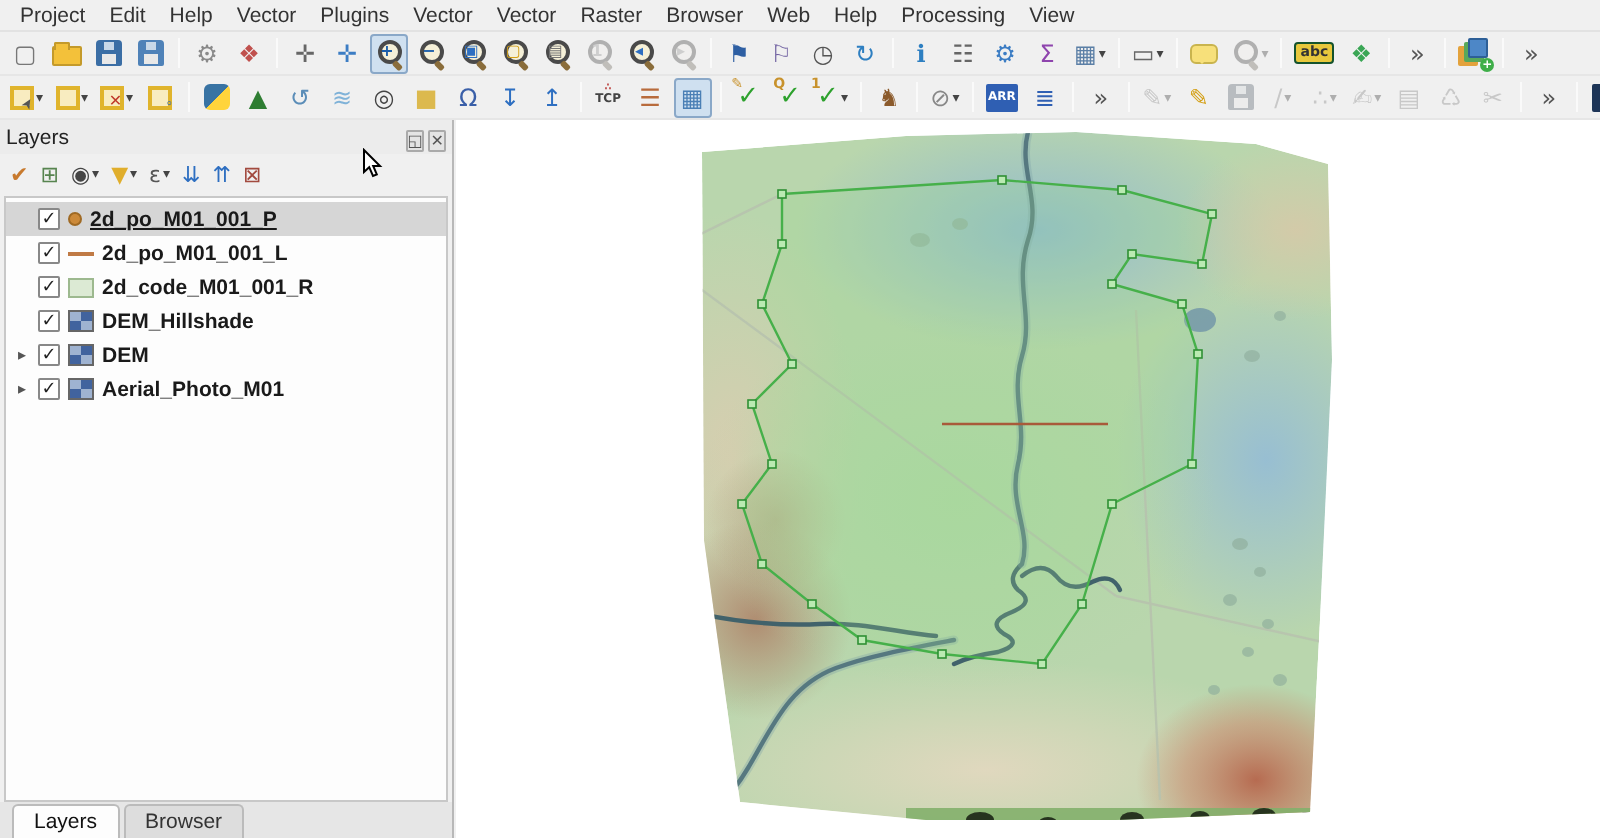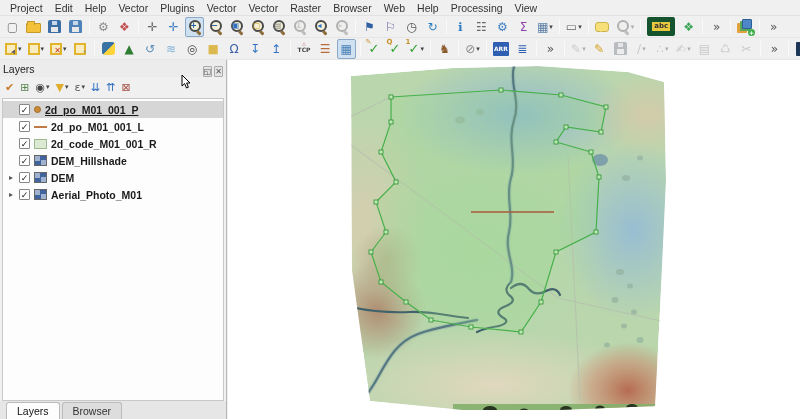--- a/index.html
+++ b/index.html
@@ -33,21 +33,21 @@
   .i-floppy2 { background:#4f82b8; }
   .i-mag { position:relative; width:14px; height:14px; }
   .i-mag::before { content:""; position:absolute; left:1px; top:0; width:8px; height:8px;
     border:2px solid #4a4a4a; border-radius:50%; background:#f5f0d8; }
   .i-mag::after { content:""; position:absolute; left:10px; top:10px; width:5px; height:2.5px;
     background:#8a6d3b; transform:rotate(45deg); transform-origin:0 0; border-radius:1px; }
   .i-mag .mag-badge { position:absolute; left:1px; top:1px; width:10px; height:10px;
     font:bold 8px/10px "DejaVu Sans",sans-serif; text-align:center; }
   .i-bubble { width:14px; height:10px; background:#f7e07a; border:1px solid #c9b44e; border-radius:3px; position:relative; margin-top:1px; }
   .i-bubble::after { content:""; position:absolute; left:2px; bottom:-4px; border:3px solid transparent; border-top-color:#f7e07a; }
-  .i-tag { background:#e8c83c; border:5px solid #14532d; border-radius:2px; font:bold 7px/9px "DejaVu Sans",sans-serif; color:#333; padding:0 2px; }
+  .i-tag { background:#e8c83c; border:1px solid #14532d; border-radius:2px; font:bold 7px/9px "DejaVu Sans",sans-serif; color:#333; padding:0 2px; }
   .i-stack { position:relative; width:16px; height:15px; }
   .i-stack i { position:absolute; width:10px; height:10px; border-radius:1px; }
   .i-stack i:nth-child(1){ left:0; top:4px; background:#e3a23c; }
   .i-stack i:nth-child(2){ left:3px; top:2px; background:#58a85a; }
   .i-stack i:nth-child(3){ left:5px; top:0; background:#4d87c7; border:1px solid #2d5f97; }
   .i-stack b { position:absolute; right:-2px; bottom:-2px; width:7px; height:7px; background:#3fae49; color:#fff;
     border-radius:50%; font:bold 6px/7px "DejaVu Sans",sans-serif; text-align:center; }
   .i-book { width:12px; height:14px; background:#1d3557; border-radius:1px 3px 3px 1px;
     color:#7ec4e8; font:bold 9px/14px "DejaVu Sans",sans-serif; text-align:center; }
   .i-arr { background:#2f5fb3; color:#fff; font:bold 6px/8px "DejaVu Sans",sans-serif; padding:3px 1px; border-radius:1px; }

